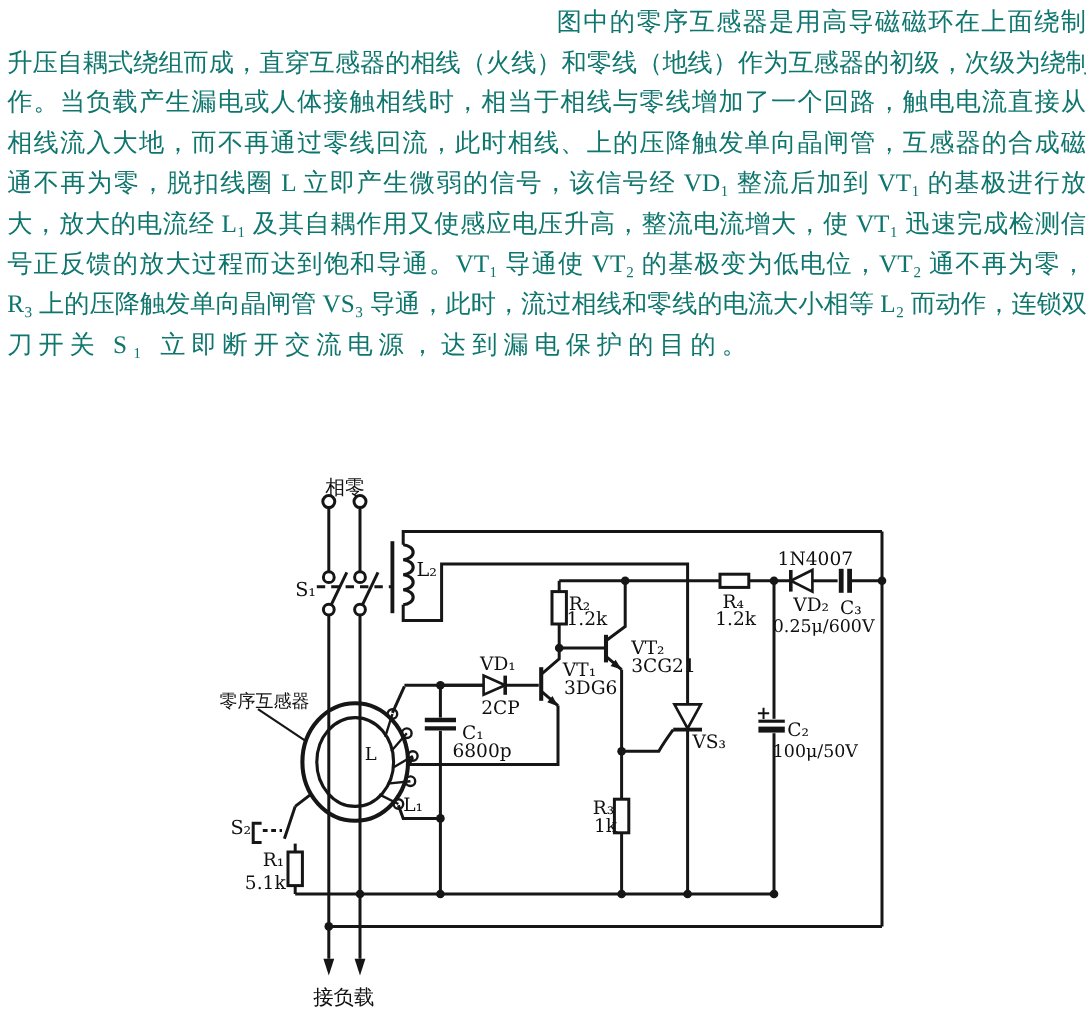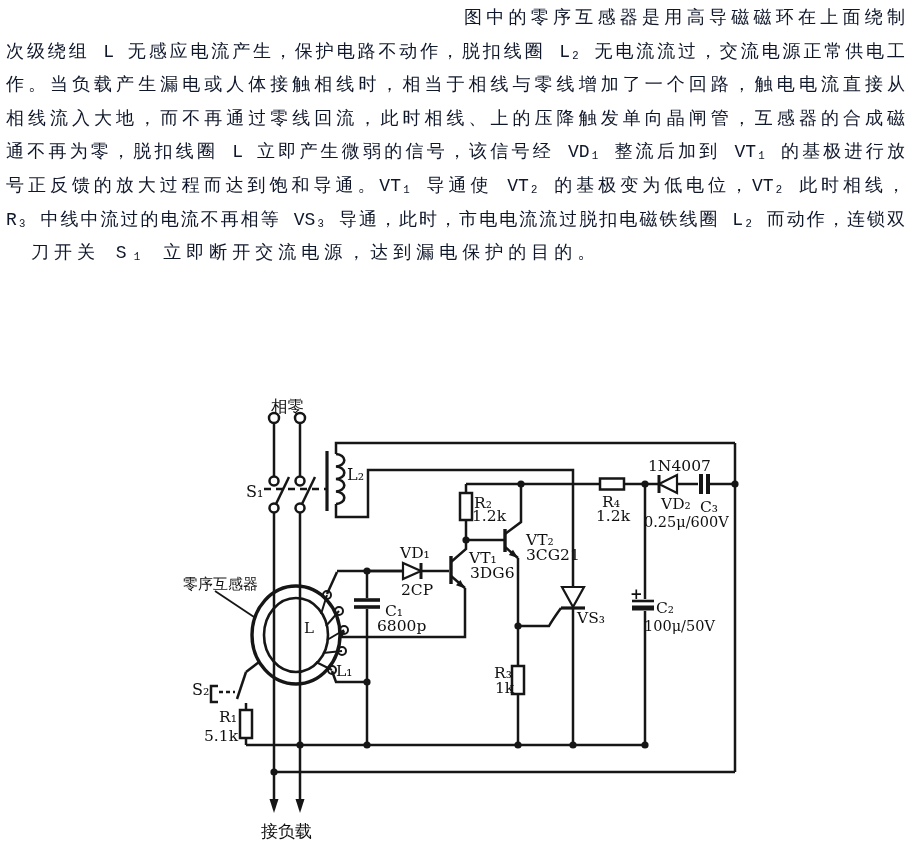--- a/index.html
+++ b/index.html
@@ -1,33 +1,34 @@
 <!DOCTYPE html>
 <html><head>
 <meta charset="utf-8">
 <style>
   html,body{margin:0;padding:0;width:910px;height:856px;background:#fff;overflow:hidden;}
-  #para{position:absolute;left:6px;top:2px;width:899px;font-family:Liberation Mono, monospace;font-size:18px;color:#0f172a;}
+  #para{position:absolute;left:6px;top:2px;width:899px;font-family:Liberation Serif, serif;font-size:21px;color:#0f766e;}
   #para .pline{height:33.6px;line-height:33.6px;white-space:nowrap;text-align:justify;text-align-last:justify;overflow:hidden;}
   #para .pline.first{padding-left:458px;width:441px;}
-  #para .pline.last{text-align-last:left;letter-spacing:5px;margin-left:25px;}
+  #para .pline.last{text-align-last:left;letter-spacing:5px;}
   #cir{position:absolute;left:0;top:0;}
   text{font-family:"DejaVu Serif",serif;fill:#101010;}
 </style>
 </head>
 <body>
 
 <div id="para">
   <div class="pline first">图中的零序互感器是用高导磁磁环在上面绕制</div>
-  <div class="pline">次级绕组 L 无感应电流产生，保护电路不动作，脱扣线圈 L₂ 无电流流过，交流电源正常供电工</div>
+  <div class="pline">升压自耦式绕组而成，直穿互感器的相线（火线）和零线（地线）作为互感器的初级，次级为绕制</div>
   <div class="pline">作。当负载产生漏电或人体接触相线时，相当于相线与零线增加了一个回路，触电电流直接从</div>
   <div class="pline">相线流入大地，而不再通过零线回流，此时相线、上的压降触发单向晶闸管，互感器的合成磁</div>
   <div class="pline">通不再为零，脱扣线圈 L 立即产生微弱的信号，该信号经 VD₁ 整流后加到 VT₁ 的基极进行放</div>
-  <div class="pline">号正反馈的放大过程而达到饱和导通。VT₁ 导通使 VT₂ 的基极变为低电位，VT₂ 此时相线，</div>
-  <div class="pline">R₃ 中线中流过的电流不再相等 VS₃ 导通，此时，市电电流流过脱扣电磁铁线圈 L₂ 而动作，连锁双</div>
+  <div class="pline">大，放大的电流经 L₁ 及其自耦作用又使感应电压升高，整流电流增大，使 VT₁ 迅速完成检测信</div>
+  <div class="pline">号正反馈的放大过程而达到饱和导通。VT₁ 导通使 VT₂ 的基极变为低电位，VT₂ 通不再为零，</div>
+  <div class="pline">R₃ 上的压降触发单向晶闸管 VS₃ 导通，此时，流过相线和零线的电流大小相等 L₂ 而动作，连锁双</div>
   <div class="pline last">刀开关 S₁ 立即断开交流电源，达到漏电保护的目的。</div>
 </div>
 
 <svg id="cir" width="910" height="856" viewBox="0 0 910 856">
   <g stroke="#161616" stroke-width="2.5" fill="none">
 
     <g>
       <circle cx="274" cy="418" r="5"></circle>
       <circle cx="300" cy="418" r="5"></circle>
       <path d="M274,423 L274,477"></path>

